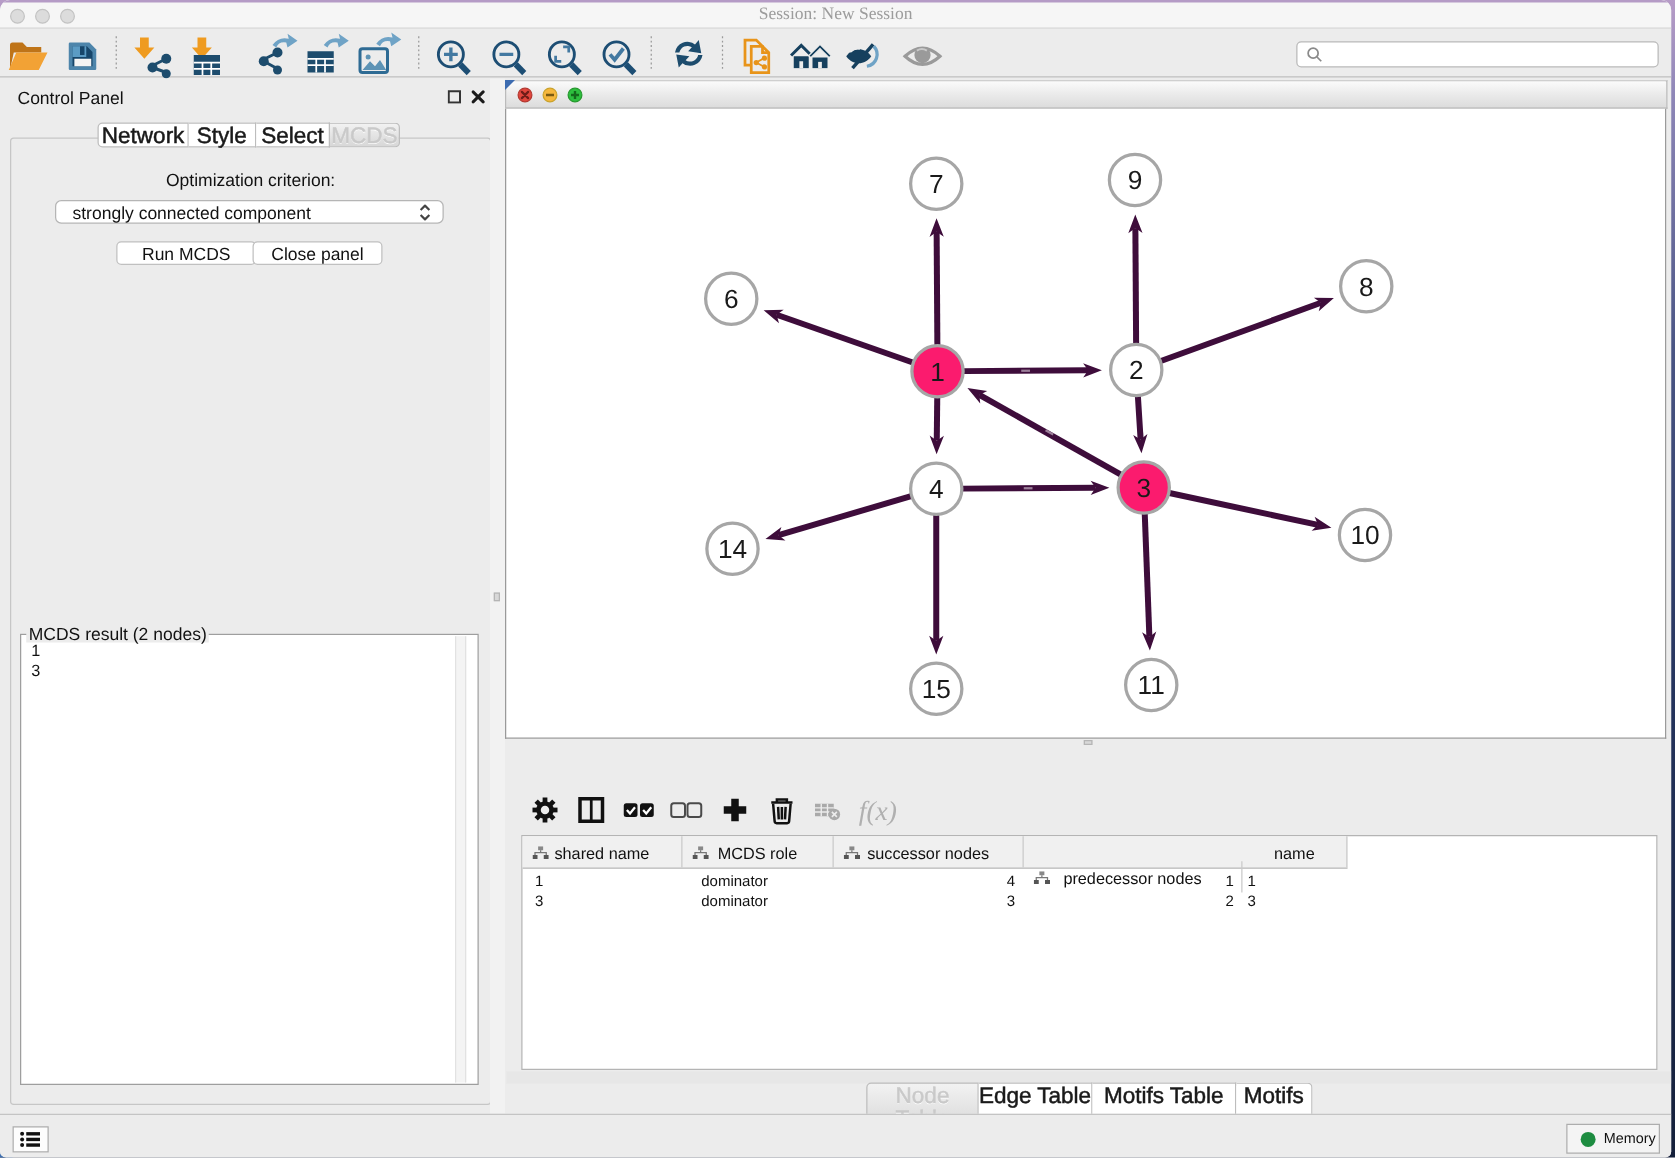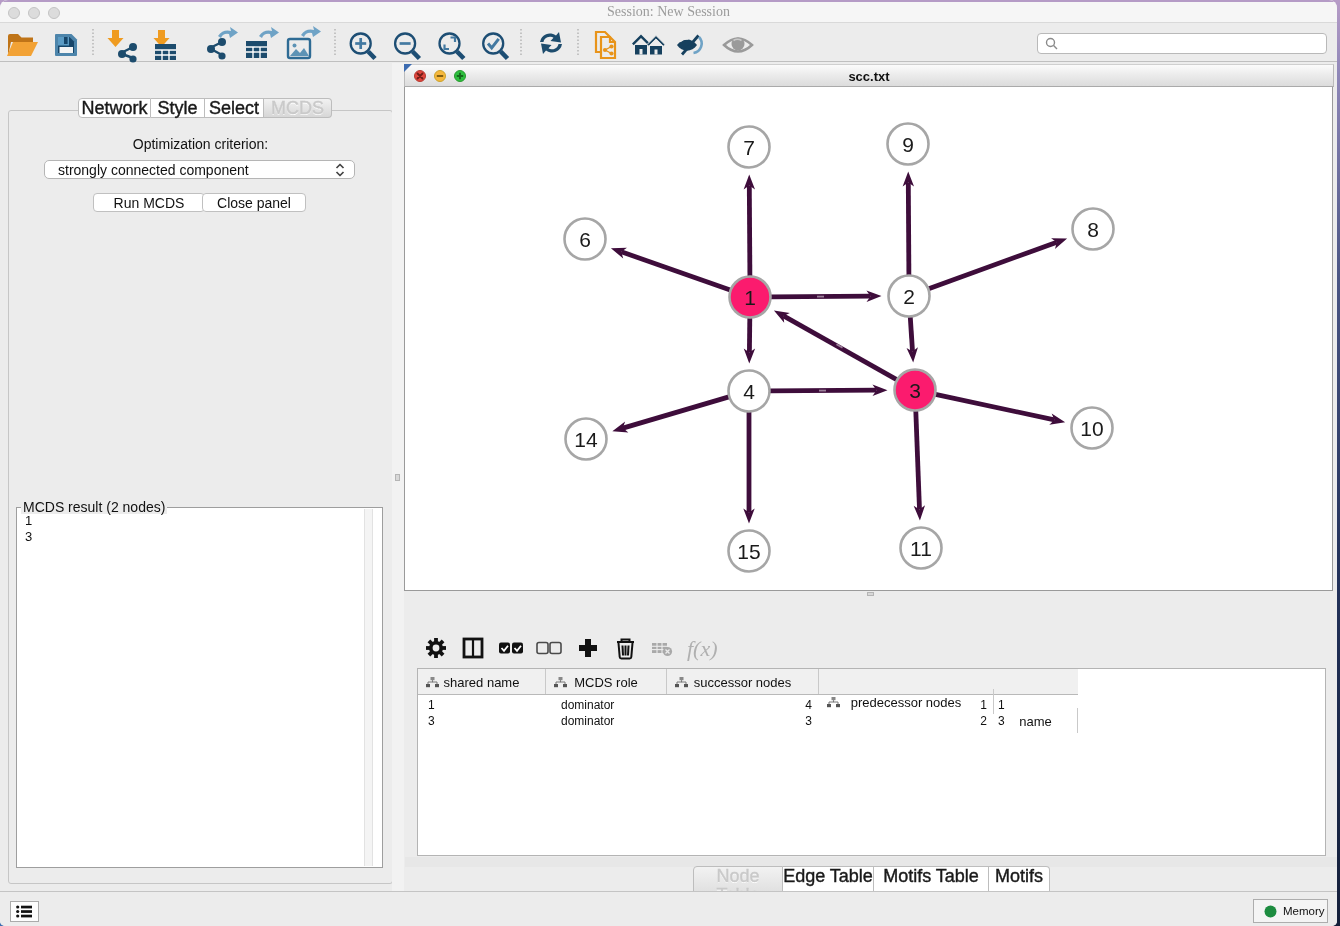--- a/index.html
+++ b/index.html
@@ -209,26 +209,37 @@
         </g>
     </svg>
     <div id="searchbox">
       <svg width="16" height="16" style="position:absolute;left:6px;top:2px" viewBox="0 0 16 16">
           <circle cx="6.5" cy="6.5" r="4" fill="none" stroke="#8a8a8a" stroke-width="1.4"></circle>
           <line x1="9.6" y1="9.6" x2="13" y2="13" stroke="#8a8a8a" stroke-width="1.4"></line>
         </svg>
     </div>
   </div>
 
+  <div id="cp-head">
+    <div id="cp-title">Control Panel</div>
+    <div class="winbtns" style="top:9px; right:6px;">
+      <svg width="11" height="11">
+          <rect x="1" y="1" width="9" height="9" fill="none" stroke="#333" stroke-width="1.6"></rect>
+        </svg>
+      <svg width="11" height="11">
+          <path d="M1.5 1.5 L9.5 9.5 M9.5 1.5 L1.5 9.5" stroke="#1a1a1a" stroke-width="2.4" stroke-linecap="round"></path>
+        </svg>
+    </div>
+  </div>
   <div id="cp-pane"></div>
   <div class="seg" style="left:78px; top:98px;">
     <div class="tab" style="width:73px;">Network</div>
     <div class="tab" style="width:54px;">Style</div>
     <div class="tab" style="width:59px;">Select</div>
-    <div class="tab sel" style="width:68px;">MCDS</div>
+    <div class="tab sel" style="width:56px;">MCDS</div>
   </div>
   <div id="opt-label">Optimization criterion:</div>
   <div id="combo">strongly connected component
     <svg width="10" height="14" style="position:absolute;right:9px;top:2px" viewBox="0 0 10 14">
         <path d="M1.5 5 L5 1.5 L8.5 5" fill="none" stroke="#444" stroke-width="1.7" stroke-linejoin="round"></path>
         <path d="M1.5 9 L5 12.5 L8.5 9" fill="none" stroke="#444" stroke-width="1.7" stroke-linejoin="round"></path>
       </svg>
   </div>
   <div class="btn" style="left:93px; width:112px;">Run MCDS</div>
   <div class="btn" style="left:202px; width:104px;">Close panel</div>
@@ -248,21 +259,20 @@
     <div class="tl" style="left:29px; background:#f6b73c; border:1px solid #caa32c;">
         <svg width="10" height="10" viewBox="0 0 10 10">
           <line x1="1.8" y1="5" x2="8.2" y2="5" stroke="#7a5a10" stroke-width="1.9"></line>
         </svg>
       </div>
     <div class="tl" style="left:49px; background:#2dbf3e; border:1px solid #27992f;">
         <svg width="10" height="10" viewBox="0 0 10 10">
           <path d="M5 1.8 L5 8.2 M1.8 5 L8.2 5" stroke="#14691c" stroke-width="1.9"></path>
         </svg>
       </div>
-    <div id="nf-text">scc.txt</div>
   </div>
   <svg width="8" height="8" style="position:absolute;left:404px;top:64px;" viewBox="0 0 8 8">
       <path d="M0 0 H8 L0 8 Z" fill="#3c6bb0"></path>
     </svg>
   <div style="position:absolute;left:867px;top:592px;width:7px;height:4px;background:#d8d8d8;border:1px solid #b5b5b5;"></div>
   <div style="position:absolute;left:395px;top:474px;width:5px;height:7px;background:#d8d8d8;border:1px solid #b5b5b5;"></div>
   <div id="canvas">
     <svg id="graph" width="927" height="502" viewBox="0 0 927 502">
       <defs>
         <marker id="arr" viewBox="-1 -7 18 14" refX="4" refY="0" markerWidth="18" markerHeight="14" markerUnits="userSpaceOnUse" orient="auto">
@@ -406,21 +416,21 @@
         </div>
       <div class="th" style="left:401px; width:175px;margin-top:20px;">
           <svg width="13" height="11" style="position:absolute;left:8px;top:8px" viewBox="0 0 13 11">
             <rect x="4.5" y="0" width="4" height="3.2" fill="#888"></rect>
             <rect x="0" y="7" width="4" height="3.2" fill="#555"></rect>
             <rect x="9" y="7" width="4" height="3.2" fill="#555"></rect>
             <path d="M6.5 3.2 v2 M2 7 v-2 h9 v2" stroke="#777" fill="none"></path>
           </svg>
           <span>predecessor nodes</span>
         </div>
-      <div class="th" style="left:576px; width:84px; border-right:1px solid #c9c9c9;margin-top:39px;">
+      <div class="th" style="left:576px; width:84px; border-right:1px solid #c9c9c9;">
           <span>name</span>
         </div>
     </div>
     <div class="trow" style="left:10px; top:28px;">1</div>
     <div class="trow" style="left:143px; top:28px;">dominator</div>
     <div class="trow" style="left:249px; top:28px; width:145px; text-align:right;">4</div>
     <div class="trow" style="left:401px; top:28px; width:168px; text-align:right;">1</div>
     <div class="trow" style="left:580px; top:28px;">1</div>
     <div class="trow" style="left:10px; top:44px;">3</div>
     <div class="trow" style="left:143px; top:44px;">dominator</div>

